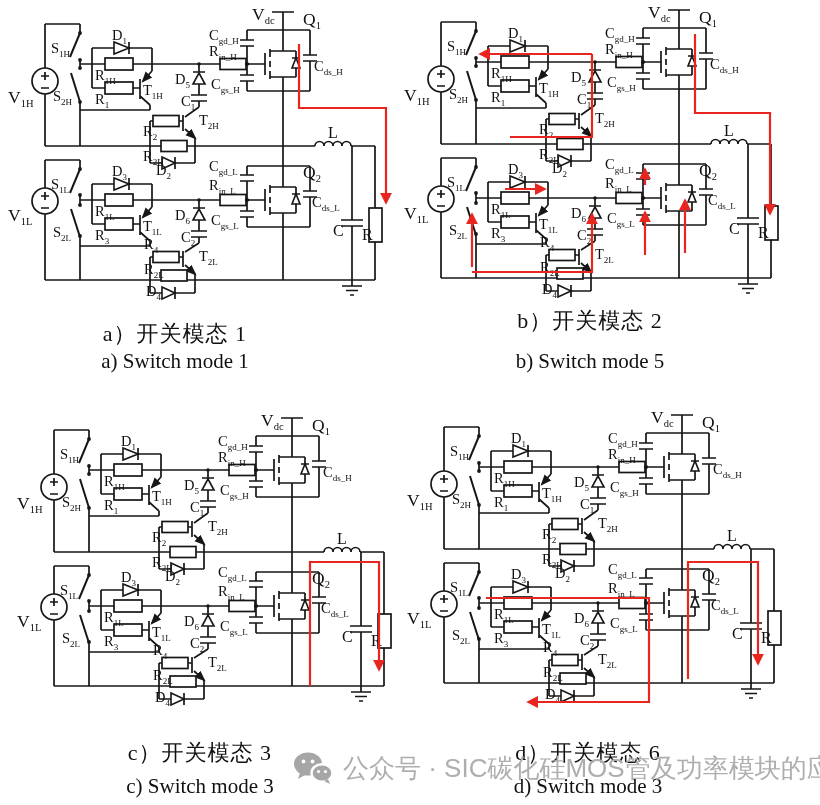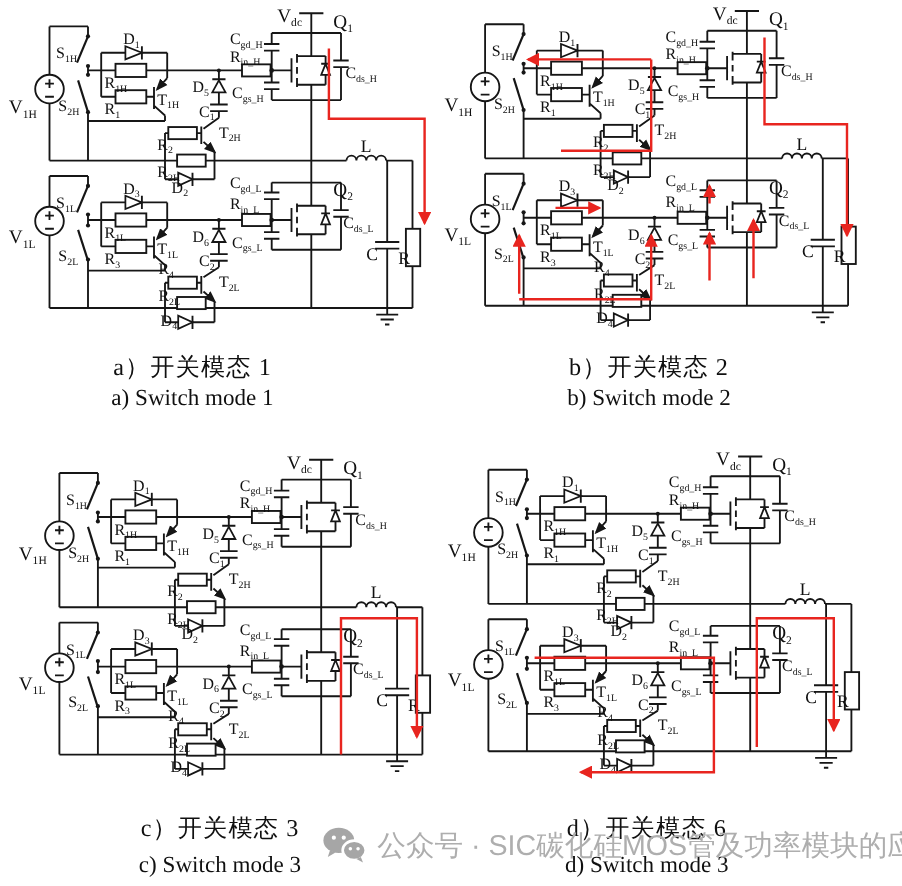--- a/index.html
+++ b/index.html
@@ -209,22 +209,22 @@
 <svg class="panel" style="left:399px;top:406px" width="410" height="312" viewBox="0 0 410 312">
   <use href="#ckt"></use>
   <g>
     <path class="red" marker-end="url(#rd)" d="M87,192 H250 V296 H129"></path>
     <path class="red" marker-end="url(#rd)" d="M289,273 V156 H359 V258"></path>
   </g>
 </svg>
 
 <div class="cap cap-zh" style="left:-35px;top:319px">a）开关模态 1</div>
 <div class="cap cap-en" style="left:-35px;top:349px">a) Switch mode 1</div>
-<div class="cap cap-zh" style="left:380px;top:319px">b）开关模态 2</div>
-<div class="cap cap-en" style="left:380px;top:349px">b) Switch mode 2</div>
+<div class="cap cap-zh" style="left:380px;top:306px">b）开关模态 2</div>
+<div class="cap cap-en" style="left:380px;top:349px">b) Switch mode 5</div>
 <div class="cap cap-zh" style="left:-10px;top:738px">c）开关模态 3</div>
 <div class="cap cap-en" style="left:-10px;top:774px">c) Switch mode 3</div>
 <div class="cap cap-zh" style="left:378px;top:738px">d）开关模态 6</div>
 <div class="cap cap-en" style="left:378px;top:774px">d) Switch mode 3</div>
 
 <div class="wm">
   <svg width="42" height="36" viewBox="0 0 42 36">
     <ellipse cx="16" cy="14" rx="14" ry="11.5" fill="#a6a6a6"></ellipse>
     <path d="M8,23 L6,29 L13,25 Z" fill="#a6a6a6"></path>
     <ellipse cx="30" cy="23" rx="10.5" ry="8.8" fill="#a6a6a6" stroke="#ffffff" stroke-width="2.4"></ellipse>

